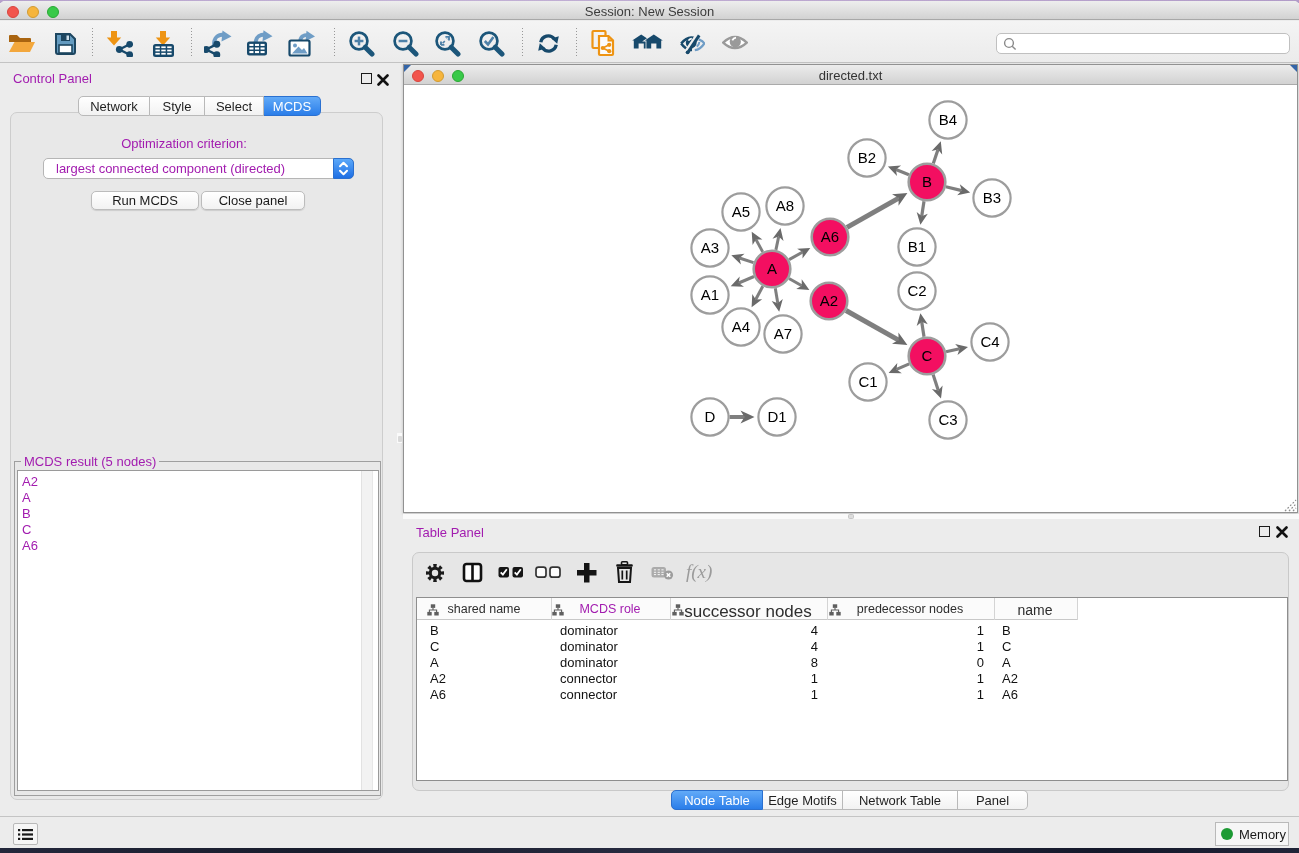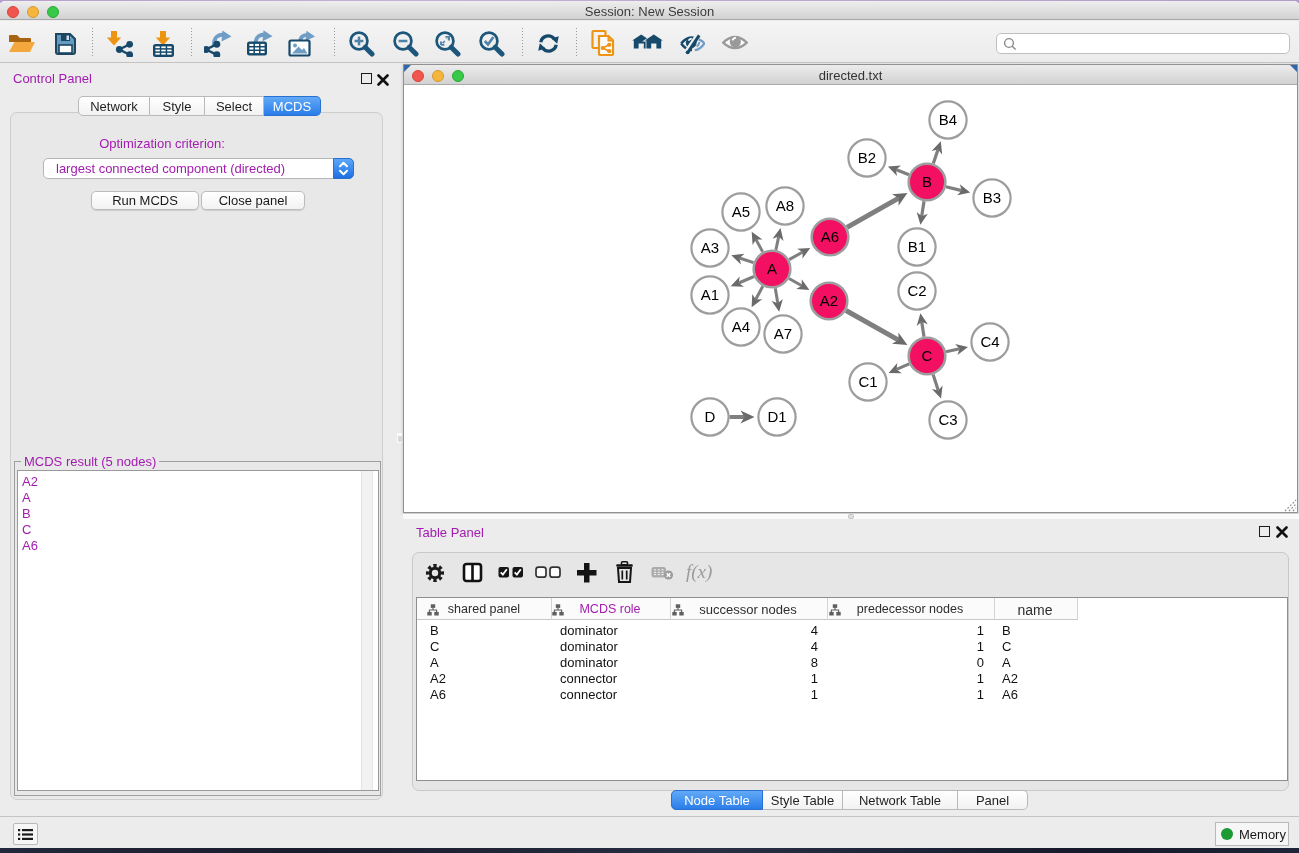--- a/index.html
+++ b/index.html
@@ -153,21 +153,21 @@
 <div class="abs ttl" style="left:13px;top:71px">Control Panel</div>
 <div class="hdrbtns" style="left:361px"></div>
 <svg class="abs" style="left:377px;top:73.5px" width="12" height="12" viewBox="0 0 12 12">
     <path d="M1.5,1.5 L10.5,10.5 M10.5,1.5 L1.5,10.5" stroke="#111" stroke-width="2.6" stroke-linecap="round"></path>
   </svg>
 <div class="abs" style="left:10px;top:112px;width:373px;height:688px;background:#e8e8e8;border:1px solid #cdcdcd;border-radius:7px"></div>
 <div class="tab" style="left:78px;top:96px;width:72px;border-left:1px solid #b9b9b9;border-radius:5px 0 0 5px">Network</div>
 <div class="tab" style="left:150px;top:96px;width:55px">Style</div>
 <div class="tab" style="left:205px;top:96px;width:59px">Select</div>
 <div class="tab tabsel" style="left:264px;top:96px;width:57px;border-radius:0 5px 5px 0">MCDS</div>
-<div class="abs ttl" style="left:0;top:136px;width:324px;text-align:center">Optimization criterion:</div>
+<div class="abs ttl" style="left:22px;top:136px;width:324px;text-align:center">Optimization criterion:</div>
 <div class="abs" style="left:43px;top:158px;width:311px;height:21px;background:#fff;border:1px solid #b5b5b5;border-radius:5px"></div>
 <div class="abs ttl" style="left:56px;top:161px">largest connected component (directed)</div>
 <div class="abs" style="left:333px;top:158px;width:21px;height:21px;background:linear-gradient(#5ba8f9,#1e6fe4);border-radius:0 5px 5px 0;border:1px solid #2a70d0"></div>
 <svg class="abs" style="left:336px;top:160px" width="15" height="17" viewBox="0 0 15 17">
     <path d="M4,6.2 L7.5,2.7 L11,6.2 M4,10.8 L7.5,14.3 L11,10.8" fill="none" stroke="#fff" stroke-width="2" stroke-linecap="round" stroke-linejoin="round"></path>
   </svg>
 <div class="btn" style="left:91px;top:191px;width:108px;height:19px;line-height:18px">Run MCDS</div>
 <div class="btn" style="left:201px;top:191px;width:104px;height:19px;line-height:18px">Close panel</div>
 <div class="abs" style="left:14px;top:461px;width:367px;height:335px;border:1px solid #9f9f9f"></div>
 <div class="abs ttl" style="left:21px;top:454px;background:#e8e8e8;padding:0 3px">MCDS result (5 nodes)</div>
@@ -334,35 +334,35 @@
 <svg class="abs" style="left:686px;top:562px" width="30" height="22" viewBox="0 0 30 22">
     <text x="0" y="16" font-family="Liberation Serif, serif" font-style="italic" font-size="19" fill="#9b9b9b">f(x)</text>
   </svg>
 <div class="abs" style="left:416px;top:597px;width:872px;height:184px;background:#fff;border:1px solid #8e8e8e"></div>
 <div class="abs" style="left:417px;top:598px;width:660px;height:22px;background:#fbfbfb;border-bottom:1px solid #c8c8c8"></div>
 <div class="abs" style="left:551px;top:598px;width:1px;height:22px;background:#d4d4d4"></div>
 <div class="abs" style="left:670px;top:598px;width:1px;height:22px;background:#d4d4d4"></div>
 <div class="abs" style="left:827px;top:598px;width:1px;height:22px;background:#d4d4d4"></div>
 <div class="abs" style="left:994px;top:598px;width:1px;height:22px;background:#d4d4d4"></div>
 <div class="abs" style="left:1077px;top:598px;width:1px;height:22px;background:#d4d4d4"></div>
-<div class="abs" style="left:404px;top:602px;width:160px;text-align:center;font-size:12.5px;color:#2e2e2e">shared panel</div>
+<div class="abs" style="left:404px;top:602px;width:160px;text-align:center;font-size:12.5px;color:#2e2e2e">shared name</div>
 <svg class="abs" style="left:427px;top:603.5px" width="12" height="12" viewBox="0 0 12 12">
     <rect x="3.8" y="0.3" width="4.4" height="3.6" fill="#5f5f5f"></rect>
     <path d="M6,3.9 V6 M2.4,8 V6 H9.6 V8" fill="none" stroke="#5f5f5f" stroke-width="1.1"></path>
     <rect x="0.3" y="7.9" width="4.4" height="3.6" fill="#5f5f5f"></rect>
     <rect x="7.3" y="7.9" width="4.4" height="3.6" fill="#5f5f5f"></rect>
   </svg>
 <div class="abs" style="left:530px;top:602px;width:160px;text-align:center;font-size:12.5px;color:#a21caf">MCDS role</div>
 <svg class="abs" style="left:552px;top:603.5px" width="12" height="12" viewBox="0 0 12 12">
     <rect x="3.8" y="0.3" width="4.4" height="3.6" fill="#5f5f5f"></rect>
     <path d="M6,3.9 V6 M2.4,8 V6 H9.6 V8" fill="none" stroke="#5f5f5f" stroke-width="1.1"></path>
     <rect x="0.3" y="7.9" width="4.4" height="3.6" fill="#5f5f5f"></rect>
     <rect x="7.3" y="7.9" width="4.4" height="3.6" fill="#5f5f5f"></rect>
   </svg>
-<div class="abs" style="left:668px;top:602px;width:160px;text-align:center;font-size:13px;color:#2e2e2e">successor nodes</div>
+<div class="abs" style="left:668px;top:602px;width:160px;text-align:center;font-size:17px;color:#2e2e2e">successor nodes</div>
 <svg class="abs" style="left:672px;top:603.5px" width="12" height="12" viewBox="0 0 12 12">
     <rect x="3.8" y="0.3" width="4.4" height="3.6" fill="#5f5f5f"></rect>
     <path d="M6,3.9 V6 M2.4,8 V6 H9.6 V8" fill="none" stroke="#5f5f5f" stroke-width="1.1"></path>
     <rect x="0.3" y="7.9" width="4.4" height="3.6" fill="#5f5f5f"></rect>
     <rect x="7.3" y="7.9" width="4.4" height="3.6" fill="#5f5f5f"></rect>
   </svg>
 <div class="abs" style="left:830px;top:602px;width:160px;text-align:center;font-size:12.5px;color:#2e2e2e">predecessor nodes</div>
 <svg class="abs" style="left:829px;top:603.5px" width="12" height="12" viewBox="0 0 12 12">
     <rect x="3.8" y="0.3" width="4.4" height="3.6" fill="#5f5f5f"></rect>
     <path d="M6,3.9 V6 M2.4,8 V6 H9.6 V8" fill="none" stroke="#5f5f5f" stroke-width="1.1"></path>
@@ -390,21 +390,21 @@
 <div class="row" style="left:718px;top:671px;width:100px;text-align:right">1</div>
 <div class="row" style="left:884px;top:671px;width:100px;text-align:right">1</div>
 <div class="row" style="left:1002px;top:671px">A2</div>
 <div class="row" style="left:430px;top:687px">A6</div>
 <div class="row" style="left:560px;top:687px">connector</div>
 <div class="row" style="left:718px;top:687px;width:100px;text-align:right">1</div>
 <div class="row" style="left:884px;top:687px;width:100px;text-align:right">1</div>
 <div class="row" style="left:1002px;top:687px">A6</div>
 <div class="tab" style="left:671px;top:790px;width:92px;border-left:1px solid #b9b9b9;border-radius:5px 0 0 5px"></div>
 <div class="tab tabsel" style="left:671px;top:790px;width:92px;border-left:1px solid #2a70d0;border-radius:5px 0 0 5px">Node Table</div>
-<div class="tab" style="left:763px;top:790px;width:80px">Style Table</div>
+<div class="tab" style="left:763px;top:790px;width:80px">Edge Motifs</div>
 <div class="tab" style="left:843px;top:790px;width:115px">Network Table</div>
 <div class="tab" style="left:958px;top:790px;width:70px;border-radius:0 5px 5px 0">Panel</div>
 <div class="abs" style="left:0;top:816px;width:1299px;height:31px;background:#ececec;border-top:1px solid #c4c4c4"></div>
 <div class="abs" style="left:13px;top:823px;width:25px;height:22px;background:#f6f6f6;border:1px solid #b9b9b9;border-radius:2px"></div>
 <svg class="abs" style="left:18px;top:828px" width="15" height="13" viewBox="0 0 15 13">
     <g fill="#1a1a1a">
       <rect x="0" y="1" width="2.2" height="2.2"></rect>
       <rect x="4" y="1" width="11" height="2.2"></rect>
       <rect x="0" y="5.4" width="2.2" height="2.2"></rect>
       <rect x="4" y="5.4" width="11" height="2.2"></rect>

